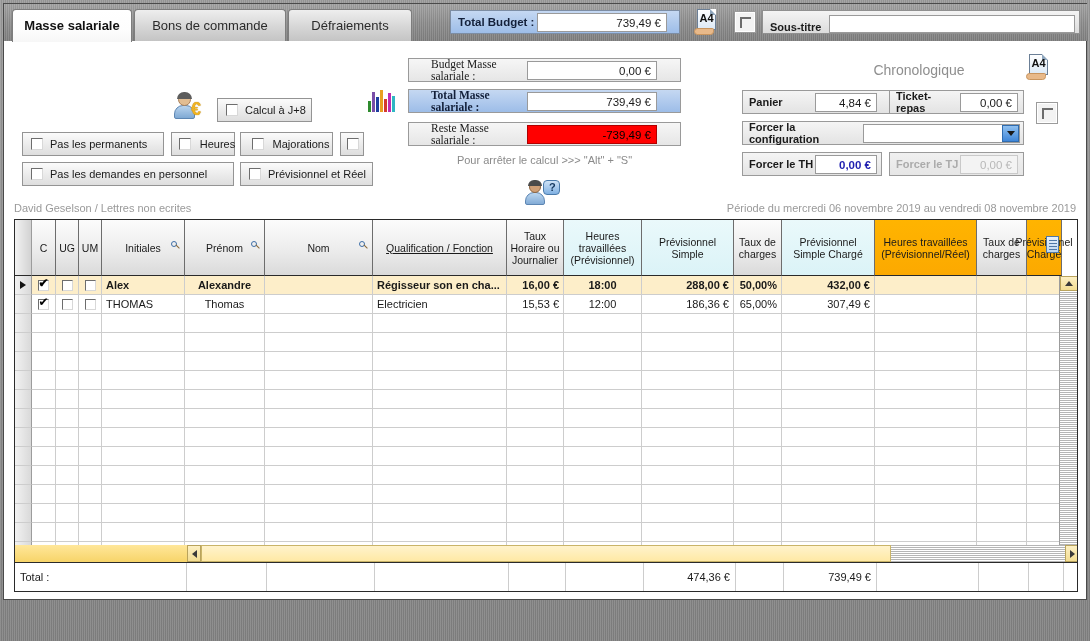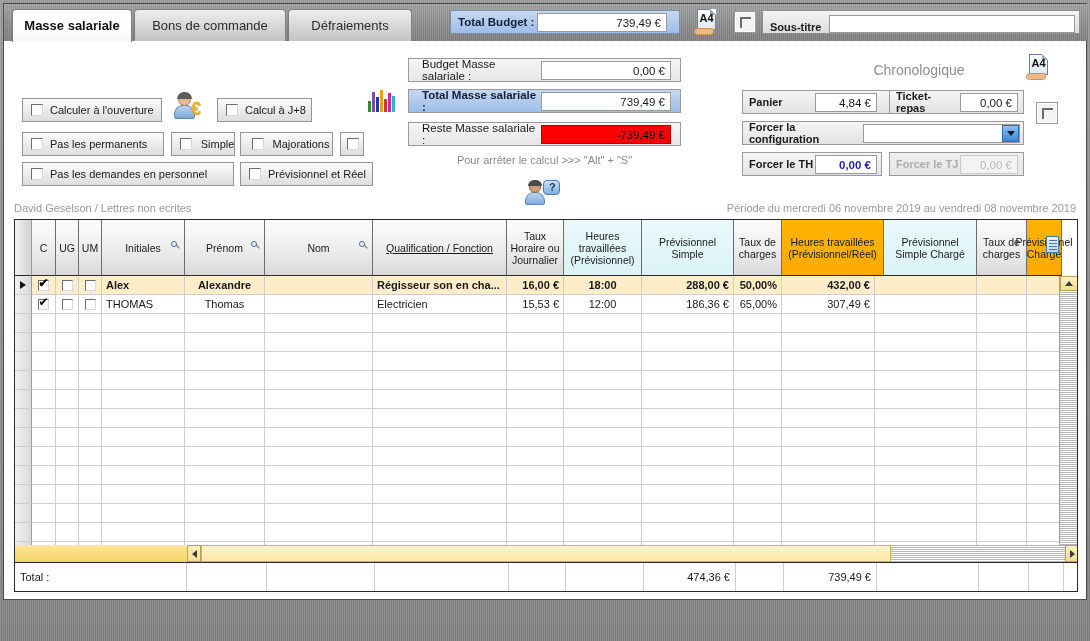--- a/index.html
+++ b/index.html
@@ -110,21 +110,21 @@
     border-radius:9px 9px 2px 2px; background:linear-gradient(180deg,#b9d4ee,#7fa9d4); border:1px solid #5d86b3; }
   .pe-euro { position:absolute; left:19px; top:7px; font-size:18px; font-weight:bold; color:#f0b323;
     text-shadow:0 0 1px #9a6f12; }
 
   #barchart { position:absolute; left:364px; top:84px; width:30px; height:24px; }
   #barchart span { position:absolute; bottom:0; width:3px; }
 
   
   .sumrow { position:absolute; left:404px; height:24px; display:flex; align-items:center;
     border:1px solid #9a9a9a; }
-  .sumrow .lbl { width:132px; padding-left:13px; font-size:11.5px; }
+  .sumrow .lbl { width:118px; padding-left:22px; font-size:11.5px;font-family:Liberation Serif, serif; }
   .sumrow .valbox { width:130px; margin-right:2px; }
   #s_budget { top:54px; width:273px; background:linear-gradient(180deg,#f6f6f6,#e6e6e6); }
   #s_total  { top:85px; width:273px; background:linear-gradient(180deg,#c5d8f2,#9dbde8); }
   #s_total .lbl { font-weight:bold; color:#13203a; }
   #s_reste  { top:118px; width:273px; background:linear-gradient(180deg,#f6f6f6,#e6e6e6); }
   #s_reste .valbox { background:#ff0000; border-color:#b00000; color:#000; }
   #hint { position:absolute; left:404px; top:150px; width:273px; text-align:center;
     font-size:11px; color:#8a8a8a; }
   #personask { position:absolute; left:520px; top:176px; width:40px; height:28px; }
   .pa-head { position:absolute; left:5px; top:1px; width:12px; height:12px; border-radius:50%;
@@ -272,43 +272,39 @@
     <div class="sqchk" style="position:absolute;left:730px;top:7px;">
           <i></i>
         </div>
 
     <div id="subtitlewrap">
       <span class="lbl">Sous-titre</span>
       <span class="inp"></span>
     </div>
   </div>
 
-  <div class="optbtn" id="o_calc">
-    <span class="cb"></span>
-    <span class="cap">Calculer à l'ouverture</span>
-  </div>
 
   <div id="personeuro">
     <div class="pe-body"></div>
         <div class="pe-head"></div>
         <div class="pe-hair"></div>
         <div class="pe-euro">€</div>
   </div>
 
   <div class="optbtn" id="o_j1">
     <span class="cb"></span>
     <span class="cap">Calcul à J+8</span>
   </div>
   <div class="optbtn" id="o_perm">
     <span class="cb"></span>
     <span class="cap">Pas les permanents</span>
   </div>
   <div class="optbtn center" id="o_gain">
     <span class="cb"></span>
-    <span class="cap">Simple</span>
+    <span class="cap">Heures</span>
   </div>
   <div class="optbtn center" id="o_majo">
     <span class="cb"></span>
     <span class="cap">Majorations</span>
   </div>
   <div class="optbtn center" id="o_blank">
     <span class="cb"></span>
   </div>
   <div class="optbtn" id="o_dem">
     <span class="cb"></span>
@@ -430,25 +426,25 @@
           </div>
           <div class="hc cyan" style="width: 78px; flex: 0 0 78px;">
             <span>Heures travaillées (Prévisionnel)</span>
           </div>
           <div class="hc cyan" style="width: 92px; flex: 0 0 92px;">
             <span>Prévisionnel Simple</span>
           </div>
           <div class="hc grey" style="width: 48px; flex: 0 0 48px;">
             <span>Taux de charges</span>
           </div>
+          <div class="hc cyan" style="width: 93px; flex: 0 0 93px;">
+            <span>Prévisionnel Simple Chargé</span>
+          </div>
           <div class="hc orange" style="width: 102px; flex: 0 0 102px;">
             <span>Heures travaillées (Prévisionnel/Réel)</span>
-          </div>
-          <div class="hc cyan" style="width: 93px; flex: 0 0 93px;">
-            <span>Prévisionnel Simple Chargé</span>
           </div>
           <div class="hc grey" style="width: 50px; flex: 0 0 50px;">
             <span>Taux de charges</span>
           </div>
           <div class="hc orange" style="width: 35px; flex: 0 0 35px;">
             <span>Prévisionnel Chargé</span>
             <span class="clipicon"></span>
           </div>
         </div>
     <div id="gridbody" style="position: absolute; left: 0px; top: 56px; width: 1046px;">

